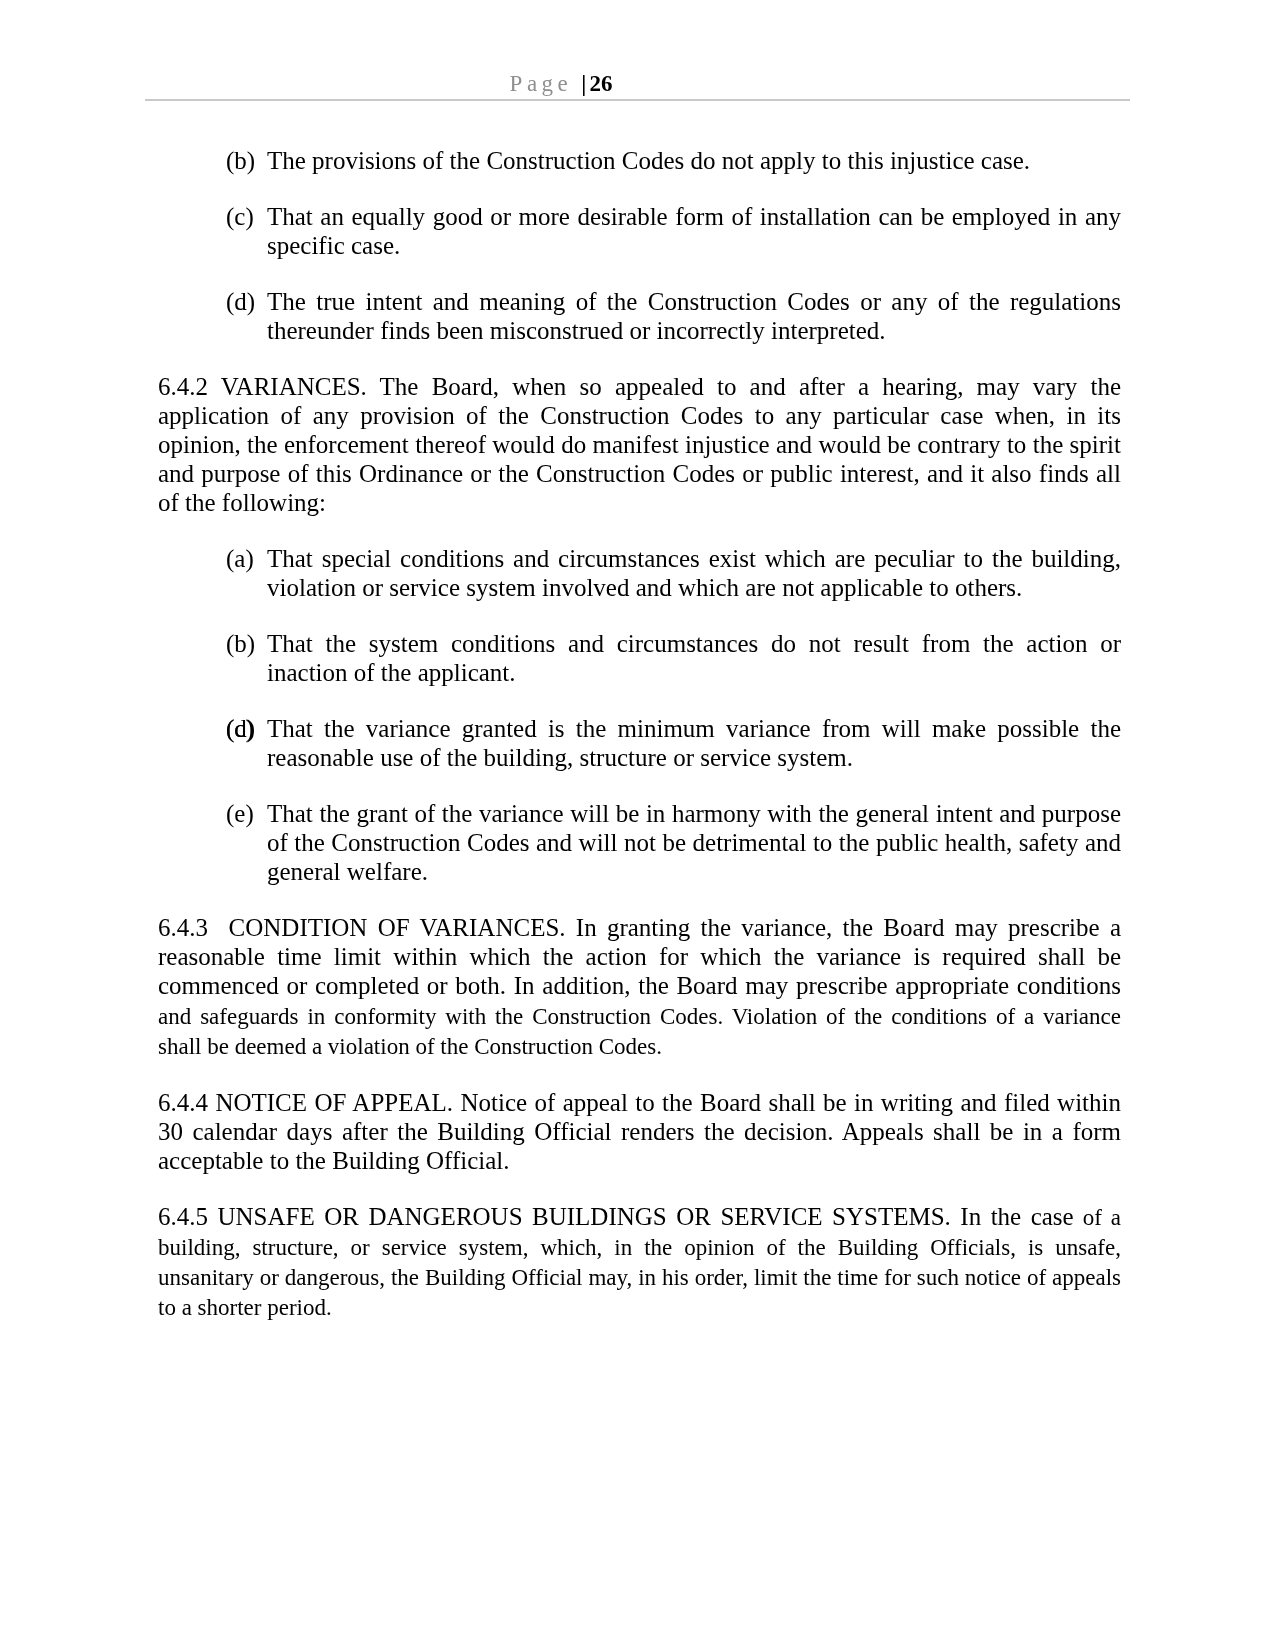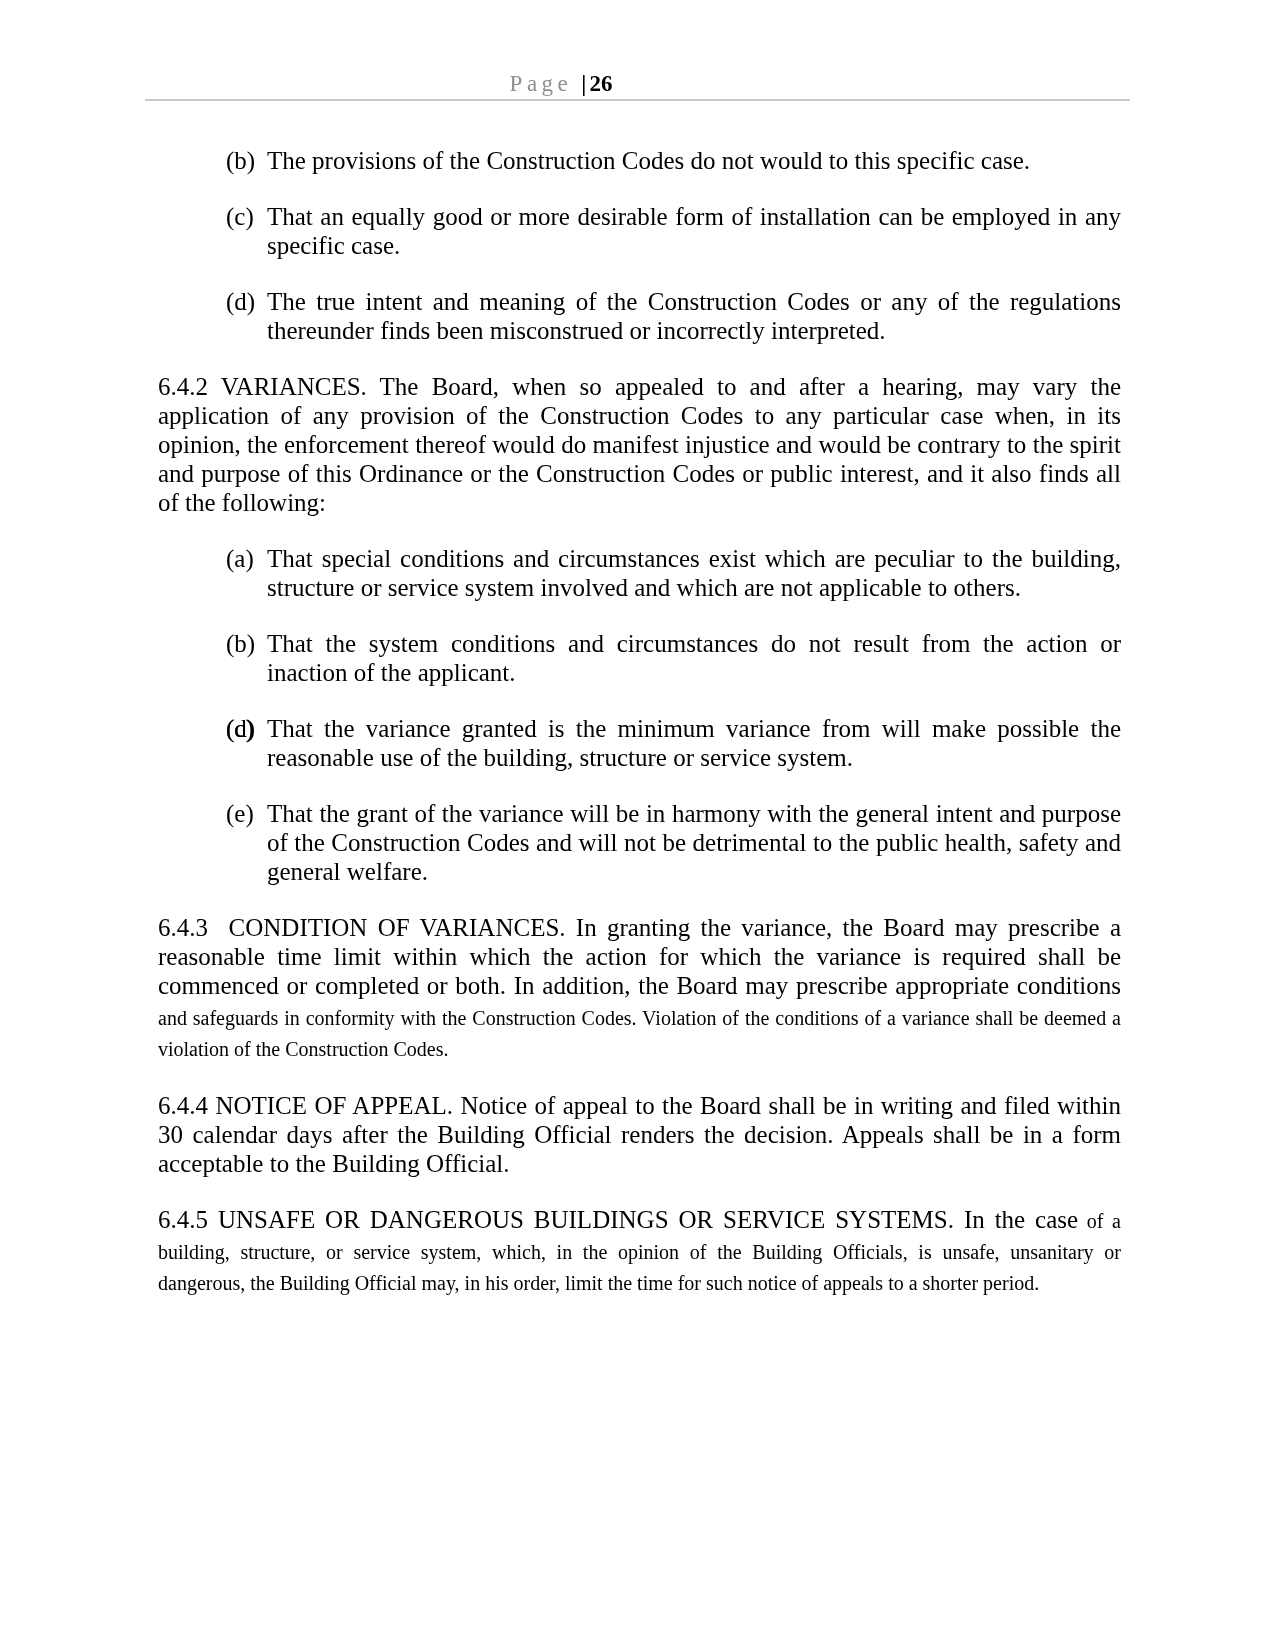--- a/index.html
+++ b/index.html
@@ -47,55 +47,55 @@
     padding-left: 109px;
     margin: 0 0 27px 0;
   }
   .doc-item .marker {
     position: absolute;
     left: 68px;
     top: 0;
   }
   .para { margin: 0 0 27px 0; }
   .sect { margin-top: 23px; }
-  .small { font-size: 20px; }
+  .small { font-size: 23px; }
 </style>
 </head>
 <body>
 
 <div class="page">
 
   <div class="header-text">
     <span class="hdr-label">Page</span><span class="hdr-sep">|</span><span class="hdr-num">26</span>
   </div>
 
   <div class="header-rule"></div>
 
   <div class="content">
 
     <div class="doc-item">
       <span class="marker">(b)</span>
-      <span>The provisions of the Construction Codes do not would to this specific case.</span>
+      <span>The provisions of the Construction Codes do not apply to this injustice case.</span>
     </div>
 
     <div class="doc-item">
       <span class="marker">(c)</span>
       <span>That an equally good or more desirable form of installation can be employed in any specific case.</span>
     </div>
 
     <div class="doc-item">
       <span class="marker">(d)</span>
       <span>The true intent and meaning of the Construction Codes or any of the regulations thereunder finds been misconstrued or incorrectly interpreted.</span>
     </div>
 
     <p class="para sect">6.4.2 VARIANCES. The Board, when so appealed to and after a hearing, may vary the application of any provision of the Construction Codes to any particular case when, in its opinion, the enforcement thereof would do manifest injustice and would be contrary to the spirit and purpose of this Ordinance or the Construction Codes or public interest, and it also finds all of the following:</p>
 
     <div class="doc-item">
       <span class="marker">(a)</span>
-      <span>That special conditions and circumstances exist which are peculiar to the building, structure or service system involved and which are not applicable to others.</span>
+      <span>That special conditions and circumstances exist which are peculiar to the building, violation or service system involved and which are not applicable to others.</span>
     </div>
 
     <div class="doc-item">
       <span class="marker">(b)</span>
       <span>That the system conditions and circumstances do not result from the action or inaction of the applicant.</span>
     </div>
 
     <div class="doc-item">
       <span class="marker">(c)</span>
     </div>

